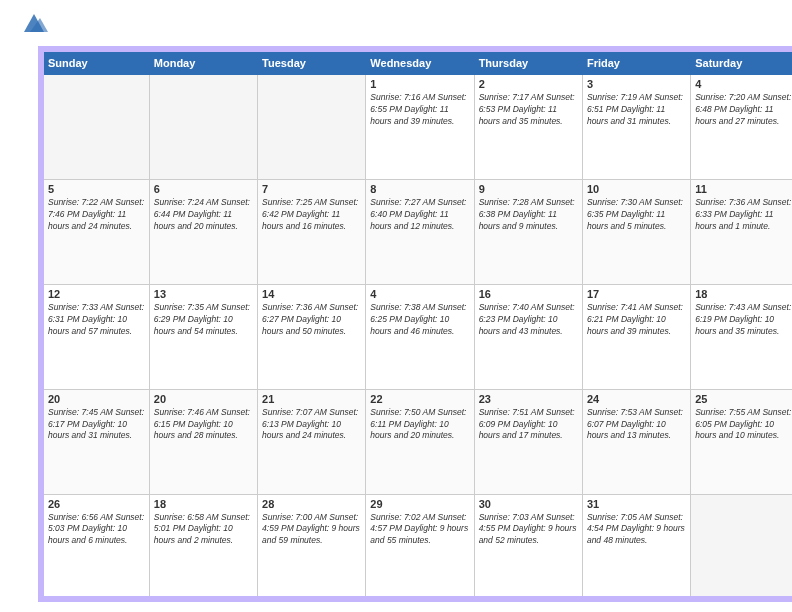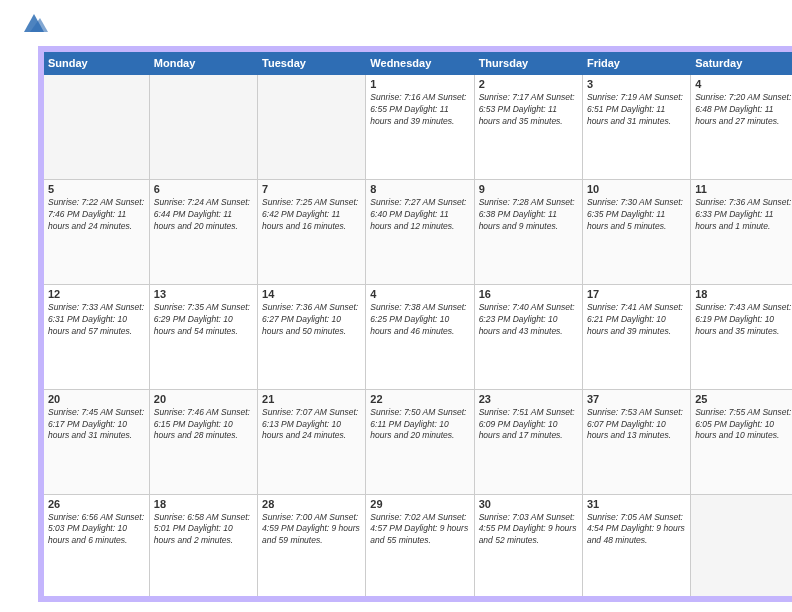--- a/index.html
+++ b/index.html
@@ -305,21 +305,21 @@
 and 20 minutes.</div>
           </td>
           <td>
             <span class="day-number">23</span>
             <div class="cell-text">Sunrise: 7:51 AM
 Sunset: 6:09 PM
 Daylight: 10 hours
 and 17 minutes.</div>
           </td>
           <td>
-            <span class="day-number">37</span>
+            <span class="day-number">24</span>
             <div class="cell-text">Sunrise: 7:53 AM
 Sunset: 6:07 PM
 Daylight: 10 hours
 and 13 minutes.</div>
           </td>
           <td>
             <span class="day-number">25</span>
             <div class="cell-text">Sunrise: 7:55 AM
 Sunset: 6:05 PM
 Daylight: 10 hours

